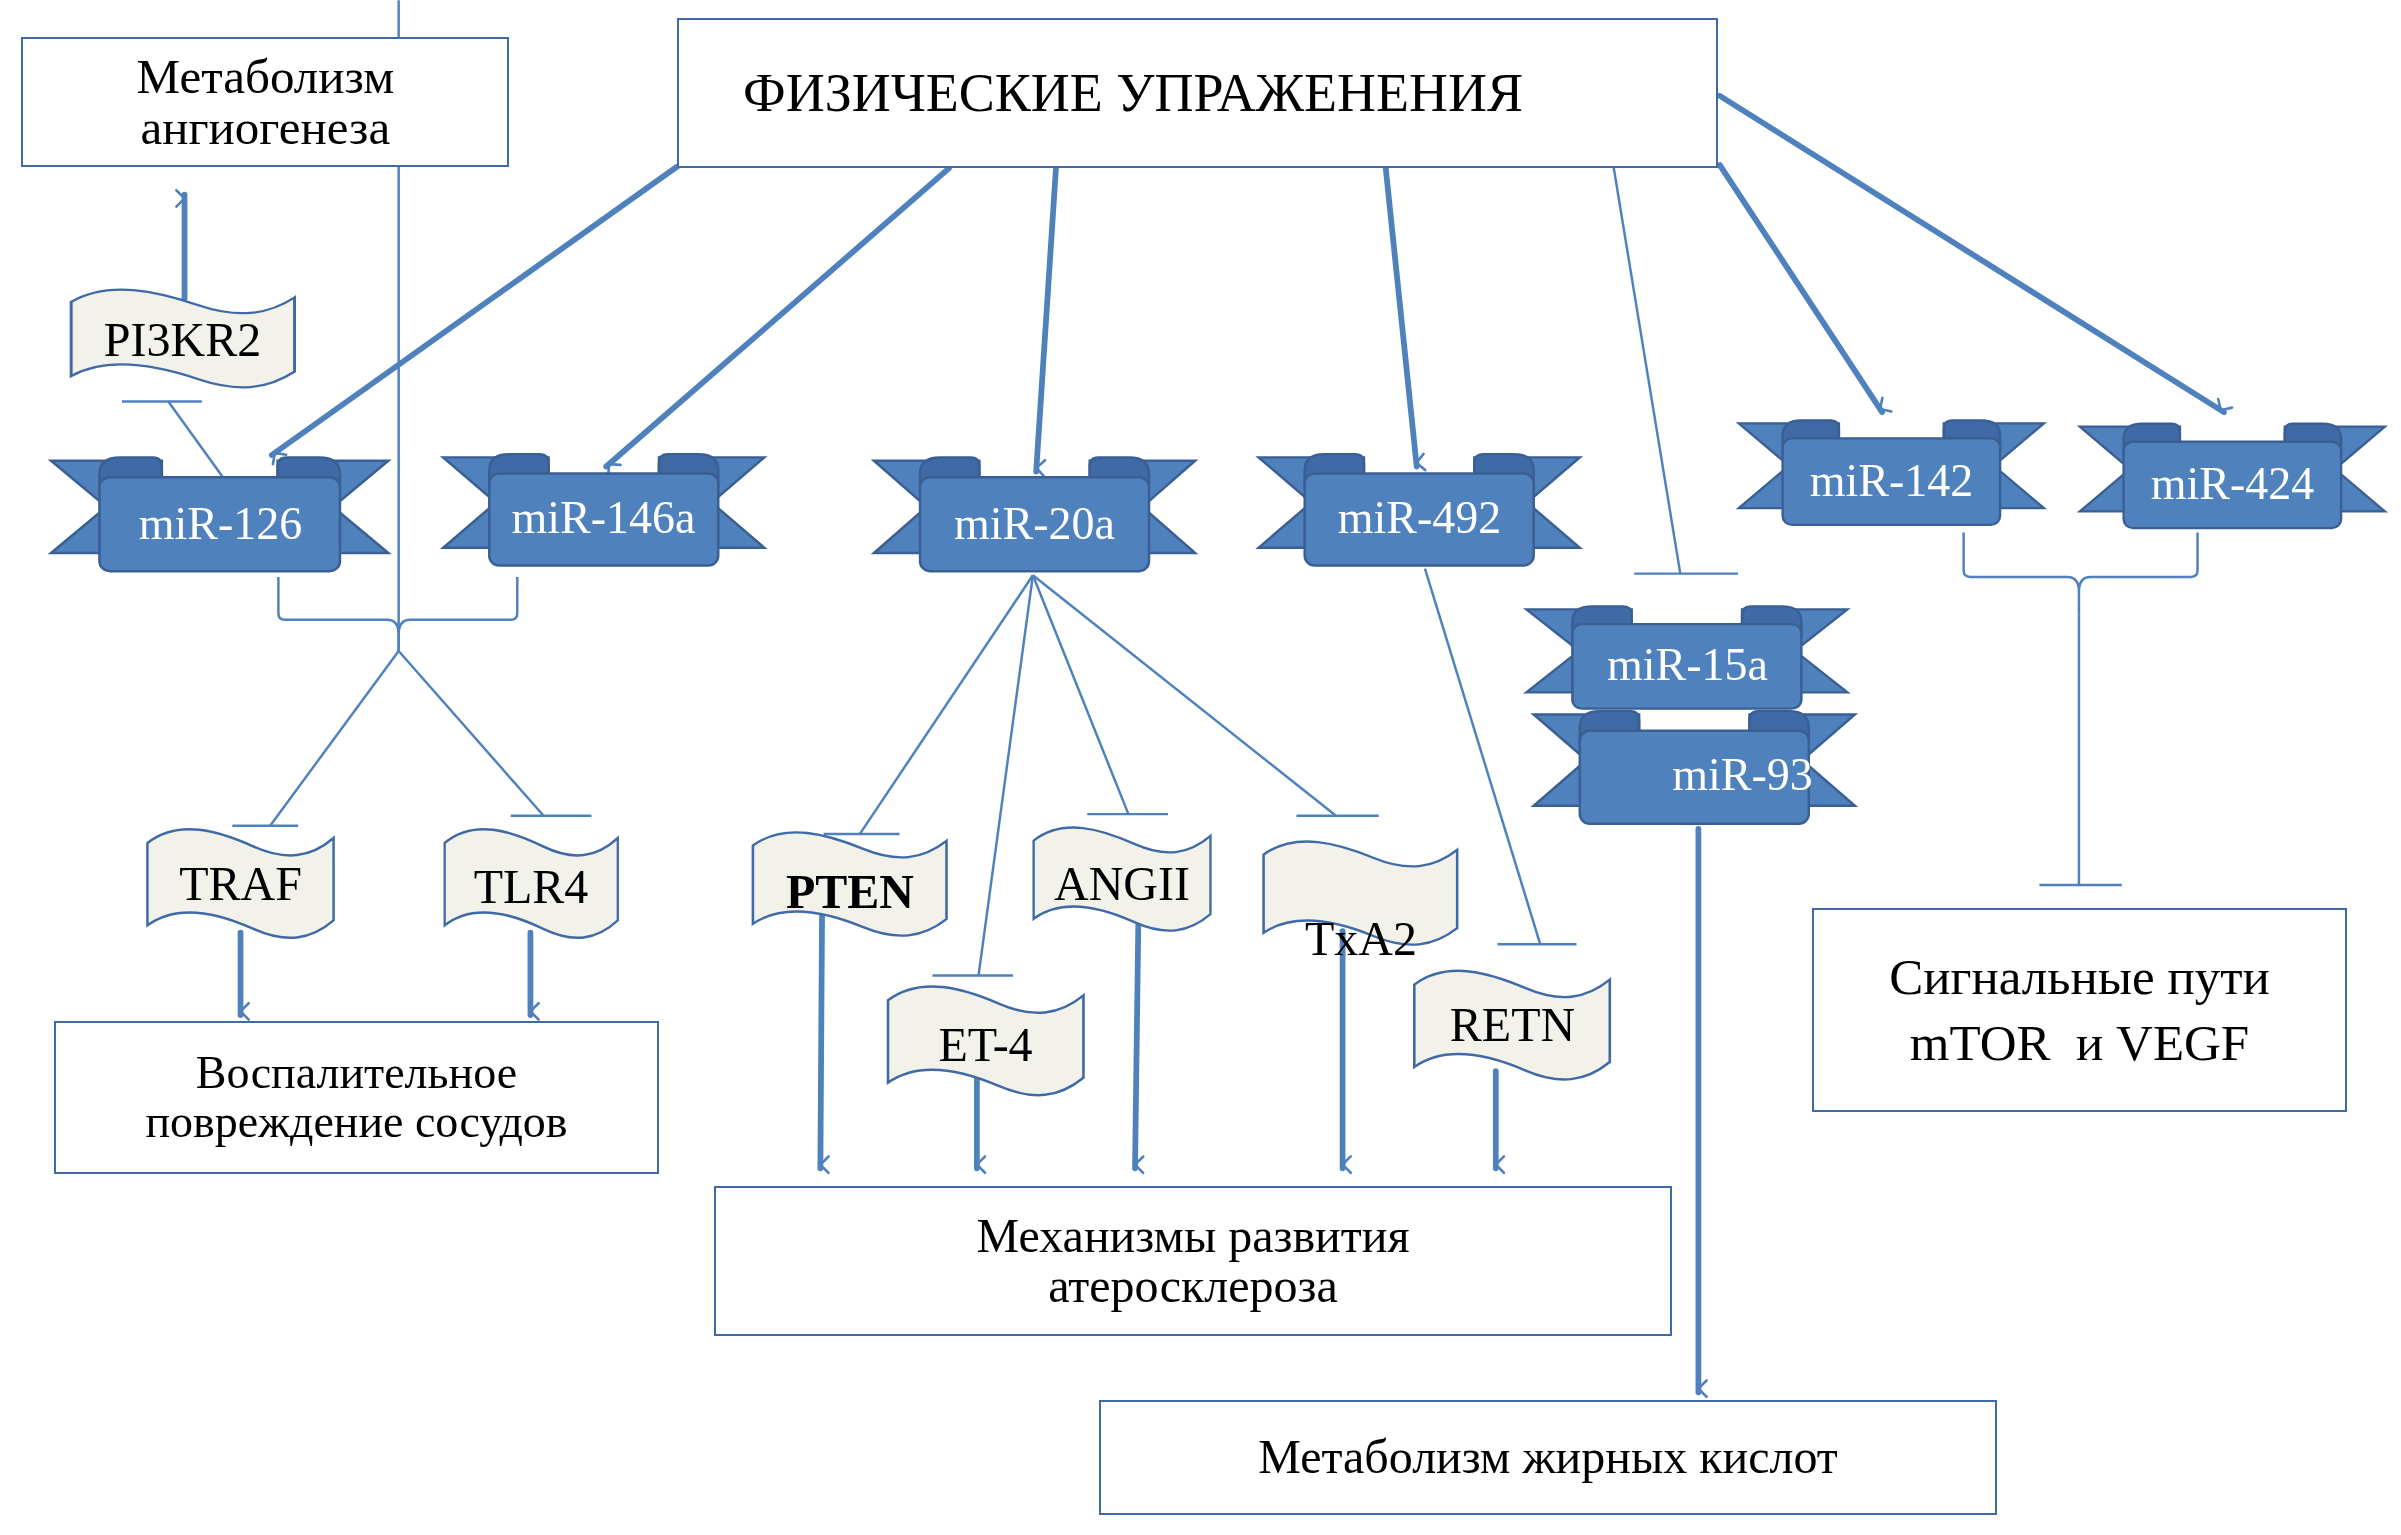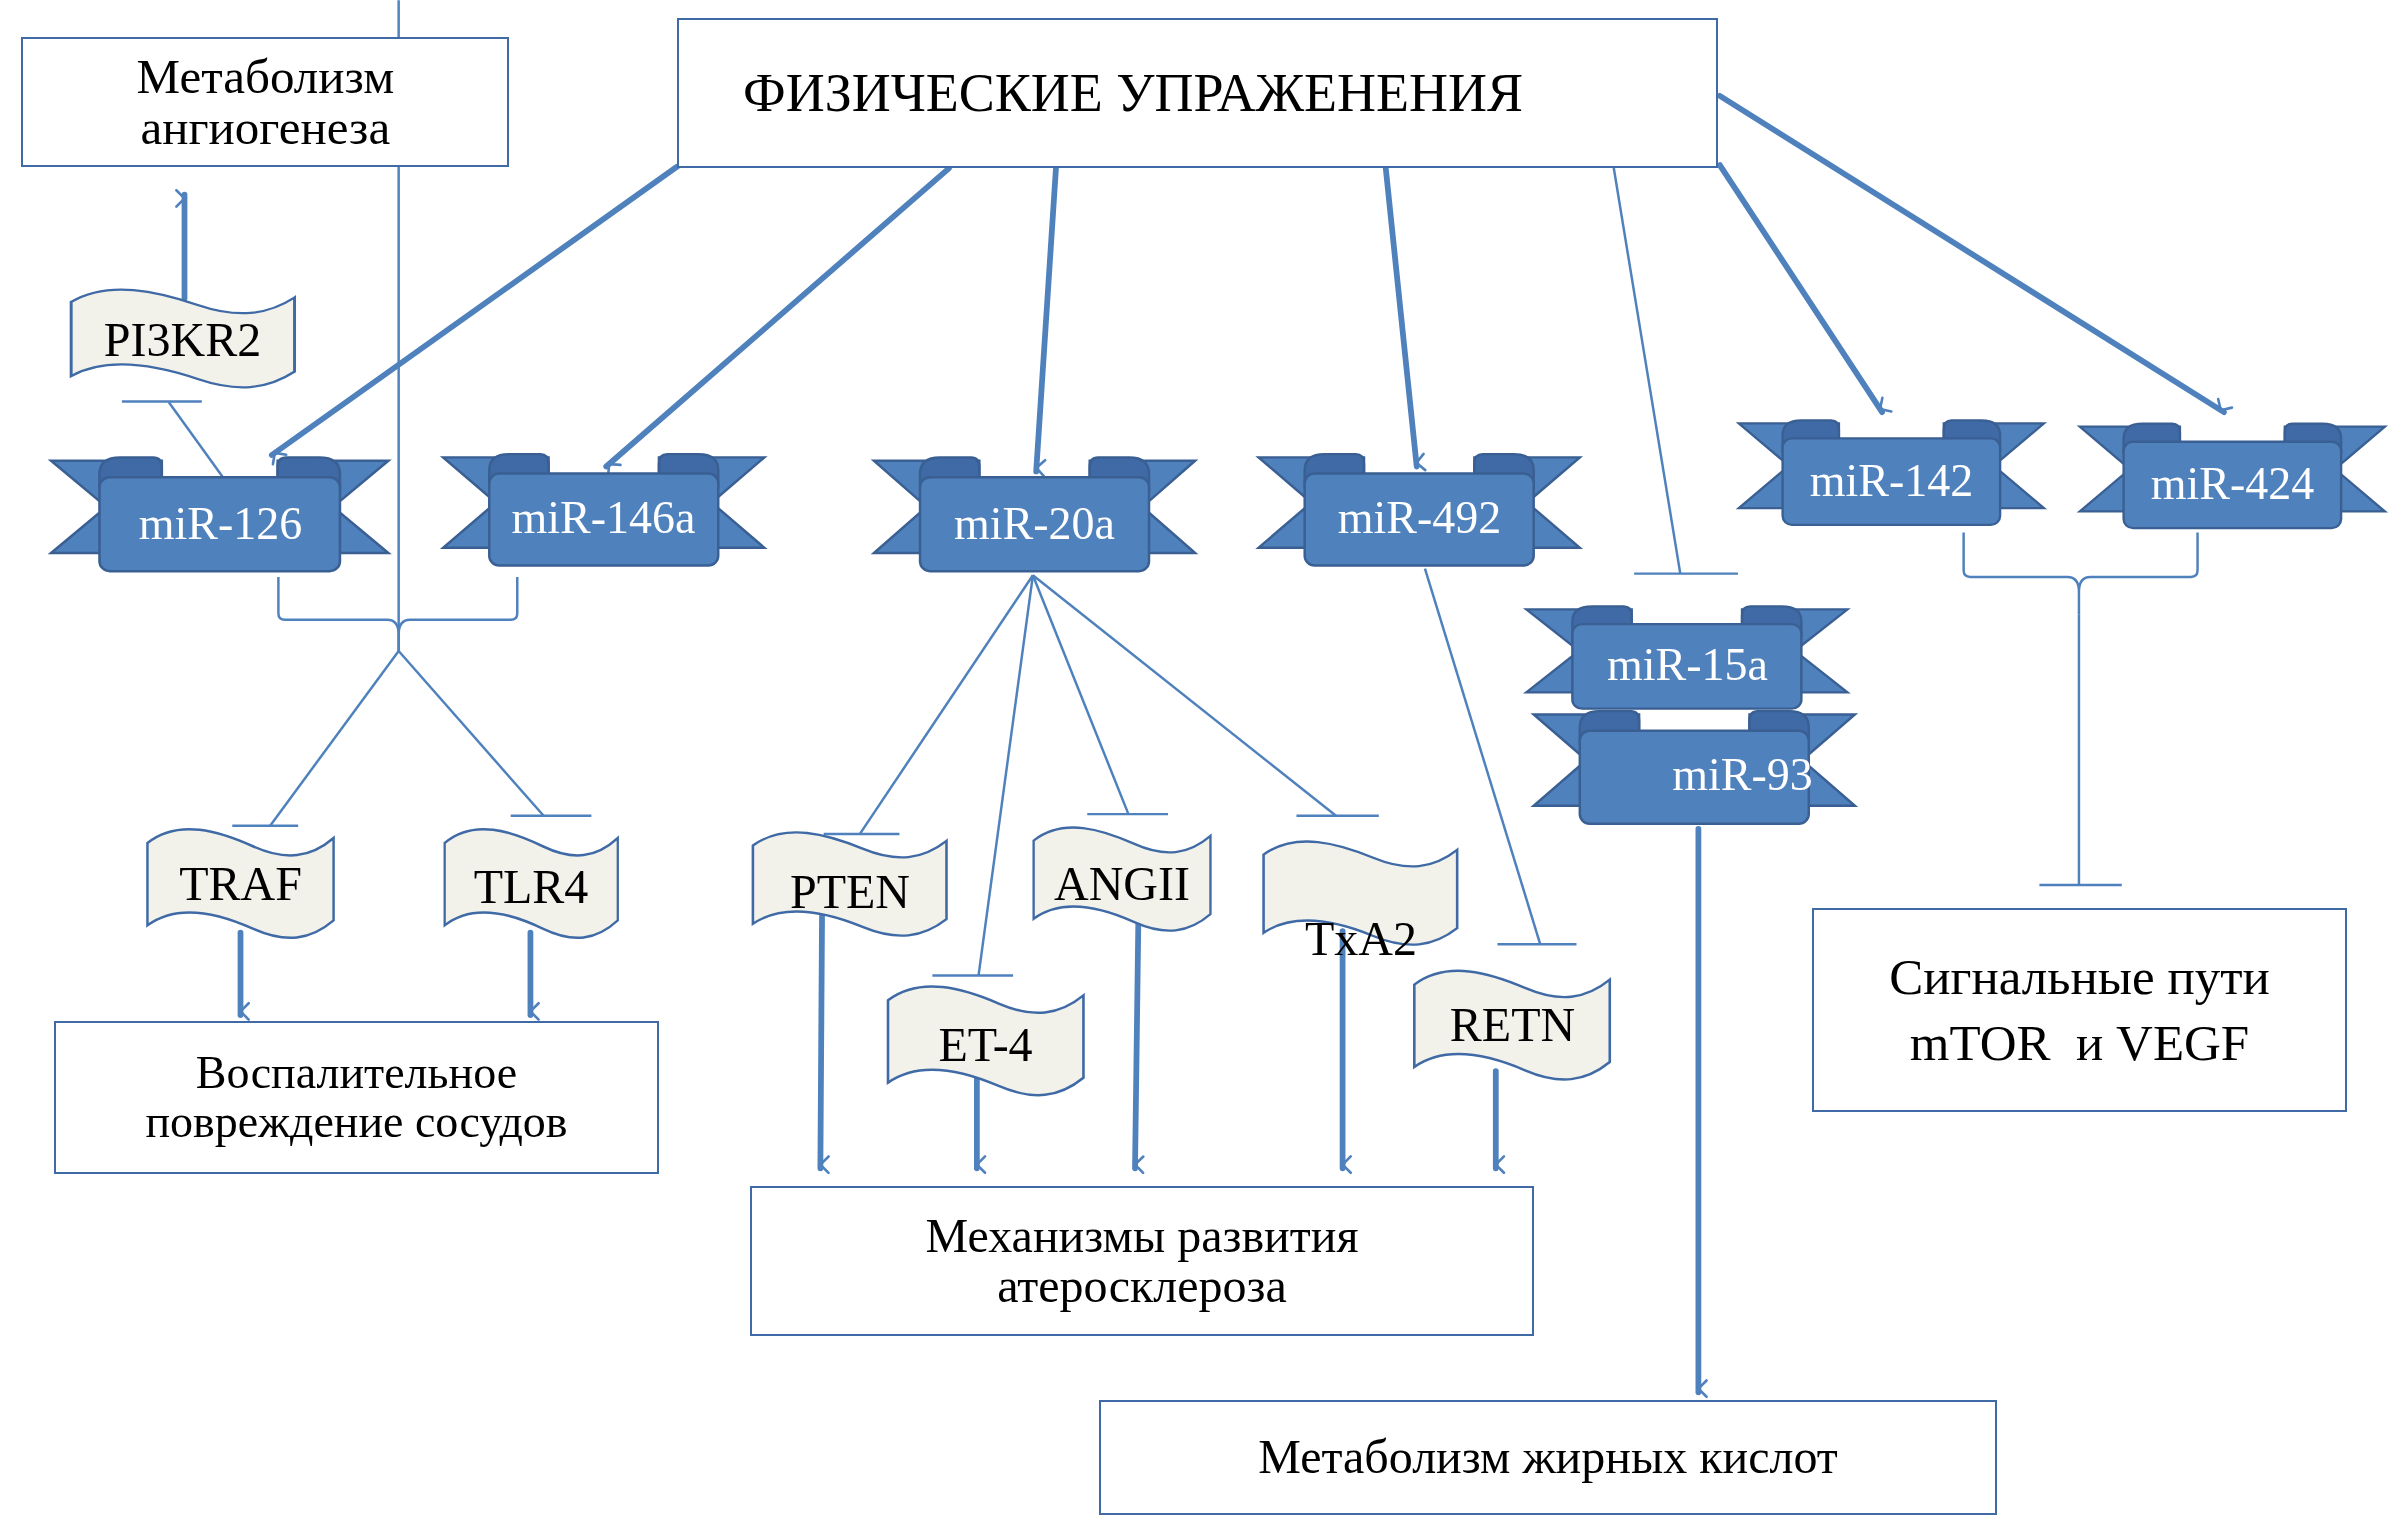--- a/index.html
+++ b/index.html
@@ -149,21 +149,21 @@
 <div class="box" style="left:21.4px;top:37px;width:488px;height:130px;font-size:49px;">
   <span>Метаболизм</span>
   <span>ангиогенеза</span>
 </div>
 
 <div class="box" style="left:54px;top:1021px;width:605px;height:153px;font-size:46px;">
   <span>Воспалительное</span>
   <span>повреждение сосудов</span>
 </div>
 
-<div class="box" style="left:714px;top:1186px;width:784px;height:150px;font-size:48px;margin-left:36px;">
+<div class="box" style="left:714px;top:1186px;width:958px;height:150px;font-size:48px;">
   <span>Механизмы развития</span>
   <span>атеросклероза</span>
 </div>
 
 <div class="box" style="left:1099px;top:1400px;width:898px;height:115px;font-size:48px;">
   <span>Метаболизм жирных кислот</span>
 </div>
 
 <div class="box" style="left:1812px;top:908px;width:535px;height:204px;font-size:51px;line-height:1.3;">
   <span>Сигнальные пути</span>
@@ -175,18 +175,18 @@
 <div class="lbl rib-lbl" style="left:920px;top:482px;width:229px;height:82px;">miR-20a</div>
 <div class="lbl rib-lbl" style="left:1305px;top:476px;width:229px;height:82px;">miR-492</div>
 <div class="lbl rib-lbl" style="left:1783px;top:442px;width:217px;height:76px;">miR-142</div>
 <div class="lbl rib-lbl" style="left:2124px;top:445px;width:217px;height:76px;">miR-424</div>
 <div class="lbl rib-lbl" style="left:1573px;top:628px;width:229px;height:72px;">miR-15a</div>
 <div class="lbl rib-lbl" style="left:1580px;top:733px;width:229px;height:82px;padding-left:48px;">miR-93</div>
 
 <div class="lbl flag-lbl" style="left:69px;top:305px;width:227px;height:68px;">PI3KR2</div>
 <div class="lbl flag-lbl" style="left:146px;top:849px;width:189px;height:68px;">TRAF</div>
 <div class="lbl flag-lbl" style="left:443px;top:852px;width:176px;height:68px;">TLR4</div>
-<div class="lbl flag-lbl" style="left:751px;top:857px;width:198px;height:68px;">PTEN</div>
+<div class="lbl flag-lbl" style="left:751px;top:857px;width:198px;height:68px;font-weight:bold;">PTEN</div>
 <div class="lbl flag-lbl" style="left:886px;top:1010px;width:199px;height:68px;">ET-4</div>
 <div class="lbl flag-lbl" style="left:1032px;top:849px;width:180px;height:68px;">ANGII</div>
 <div class="lbl flag-lbl" style="left:1262px;top:863px;width:198px;height:68px;margin-top:41px;">TxA2</div>
 <div class="lbl flag-lbl" style="left:1413px;top:990px;width:199px;height:68px;">RETN</div>
 
 
 </body></html>

